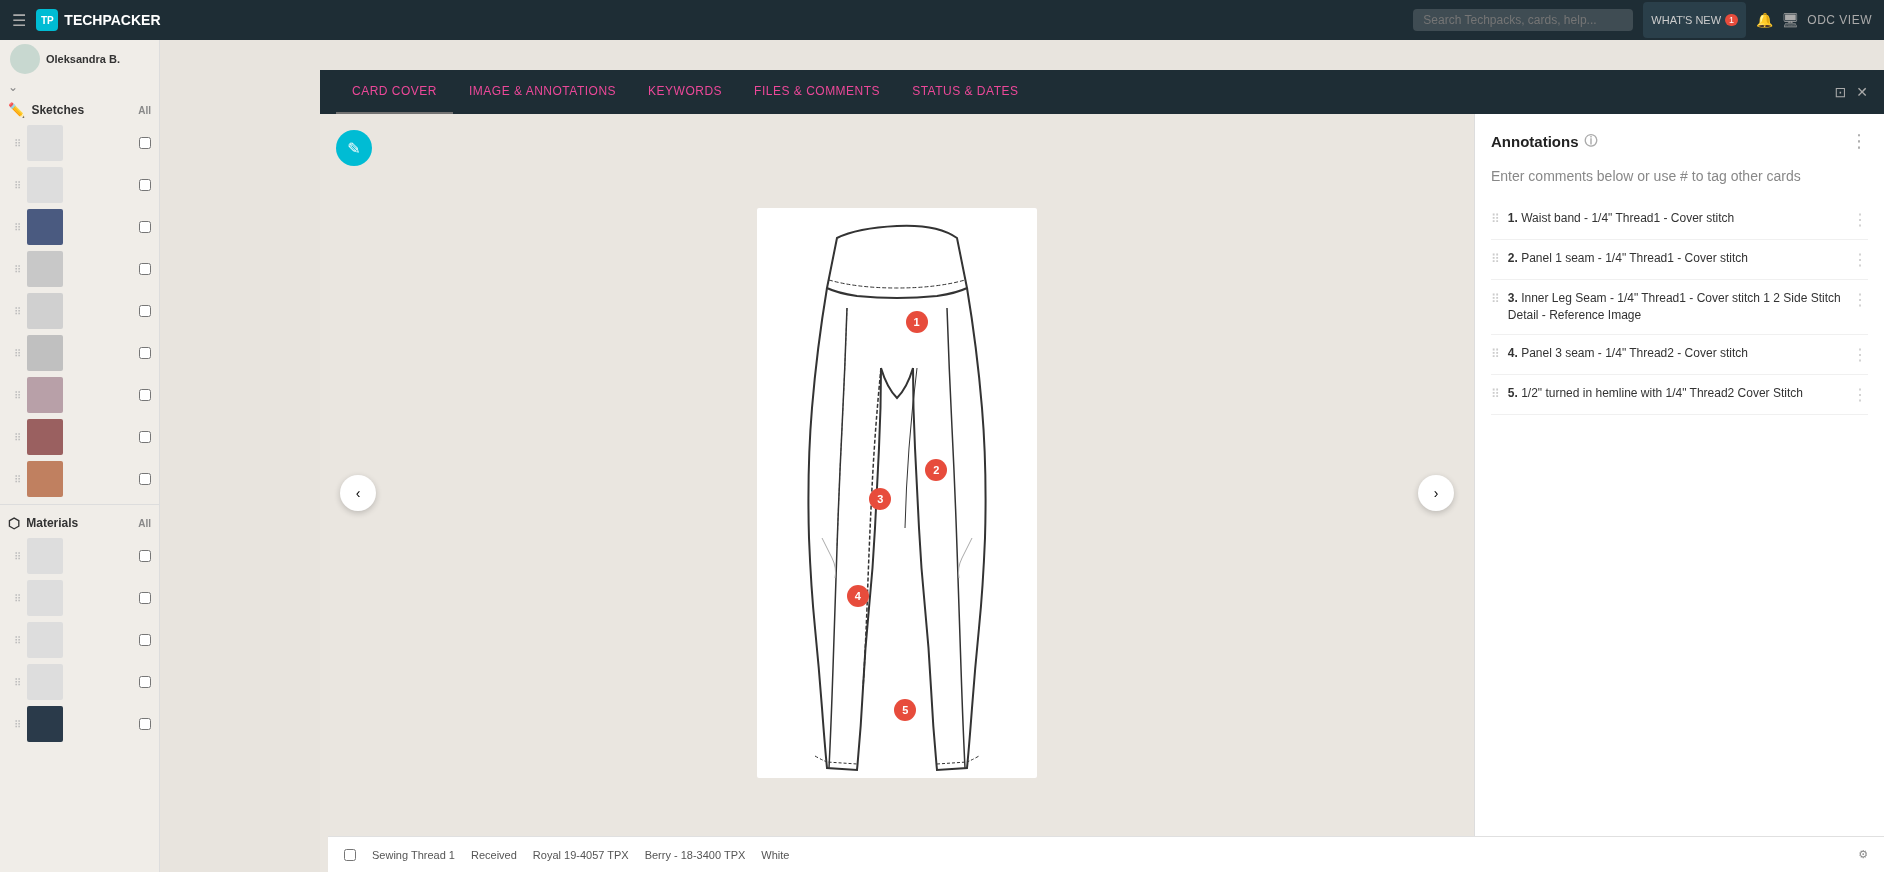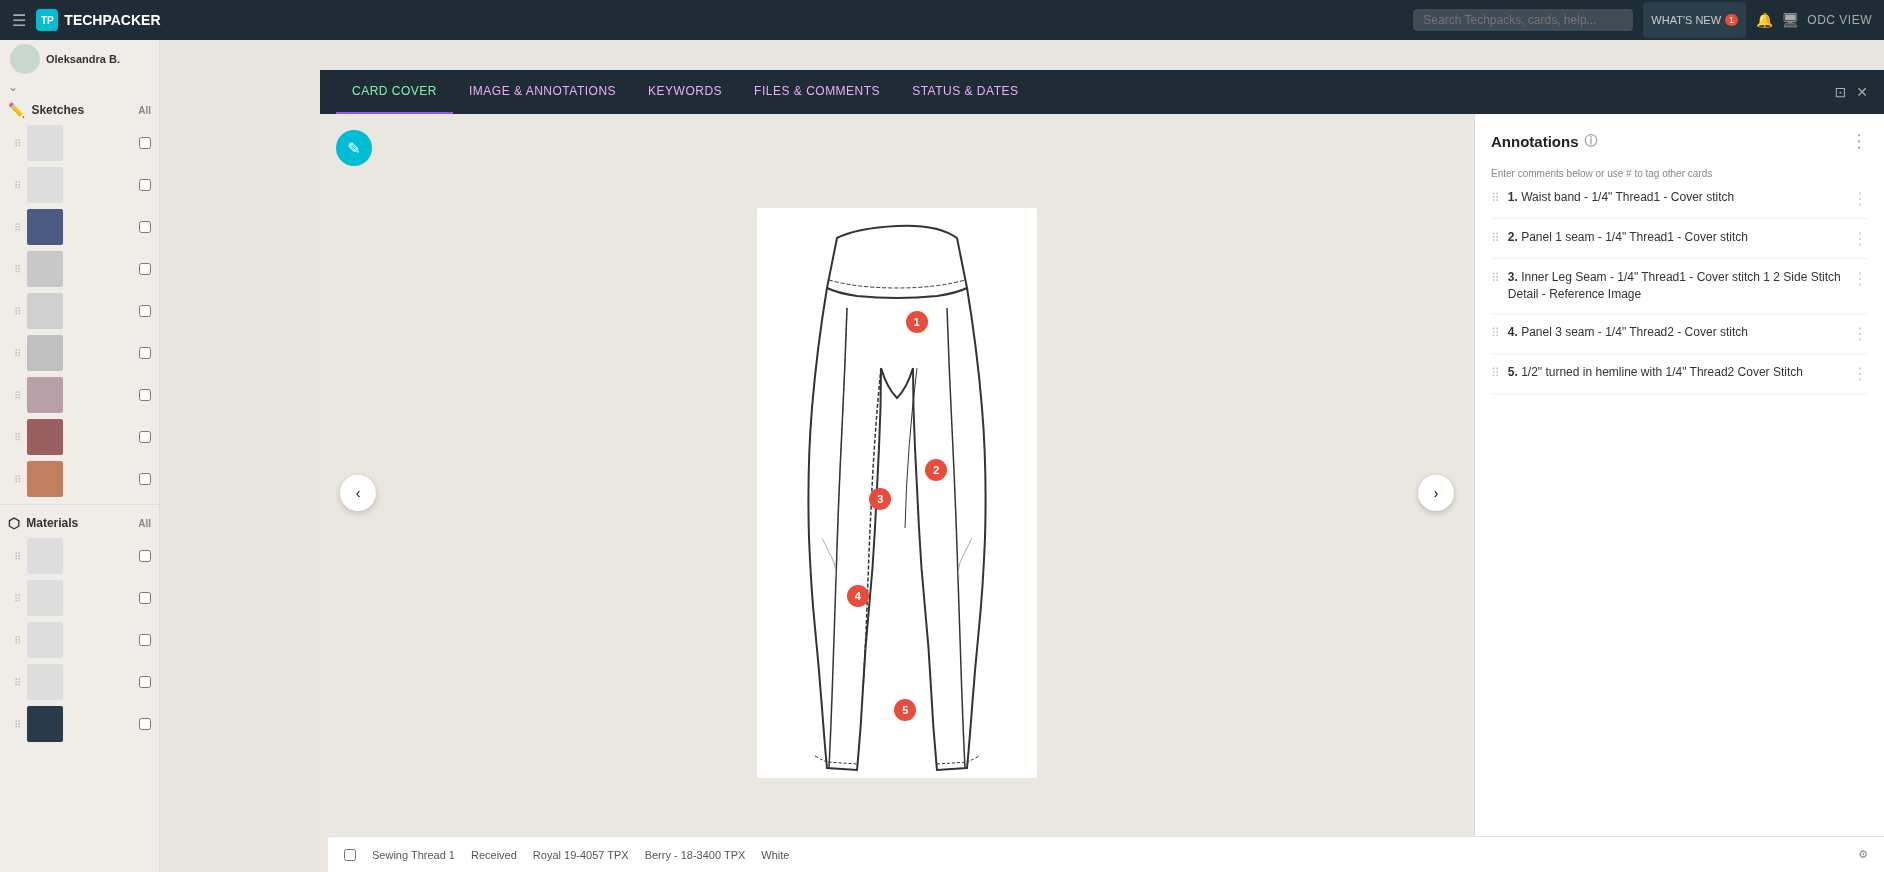--- a/index.html
+++ b/index.html
@@ -94,34 +94,34 @@
     .modal-tabs {
       background: #1e2d35;
       display: flex;
       align-items: center;
       padding: 0 16px;
       height: 44px;
       gap: 0;
       flex-shrink: 0;
     }
     .modal-tab {
-      color: #f0abfc;
+      color: #ec4899;
       font-size: 12px;
       font-weight: 500;
       padding: 0 16px;
       height: 44px;
       display: flex;
       align-items: center;
       cursor: pointer;
       border-bottom: 2px solid transparent;
       letter-spacing: 0.5px;
     }
     .modal-tab.active {
-      color: #86efac;
-      border-bottom: 2px solid #8b5cf6;
+      color: #ec4899;
+      border-bottom: 2px solid #737373;
     }
     .modal-tabs .spacer { flex: 1; }
     .modal-tabs .modal-actions { display: flex; gap: 10px; align-items: center; }
     .modal-tabs .modal-actions span { color: #aaa; cursor: pointer; font-size: 14px; }
 
     
     .modal-body {
       display: flex;
       flex: 1;
       overflow: hidden;
@@ -222,22 +222,23 @@
     }
     .annotations-title {
       font-size: 15px;
       font-weight: 600;
       color: #222;
       display: flex;
       align-items: center;
       gap: 6px;
     }
     .annotations-subtitle {
-      font-size: 10px;
+      font-size: 14px;
       color: #888;
+      margin-bottom: 16px;
     }
     .annotation-item {
       display: flex;
       align-items: flex-start;
       padding: 10px 0;
       border-bottom: 1px solid #f0f0f0;
       gap: 8px;
     }
     .annotation-item .drag-handle { color: #ccc; font-size: 12px; cursor: grab; flex-shrink: 0; padding-top: 2px; }
     .annotation-item .annotation-text { font-size: 12px; color: #333; flex: 1; line-height: 1.4; }

